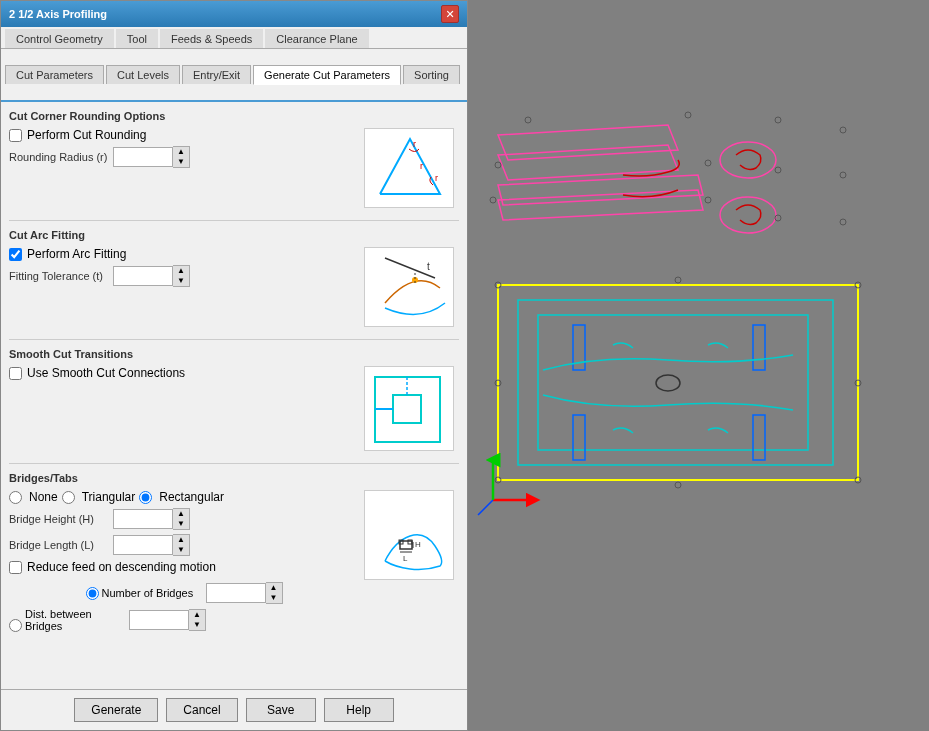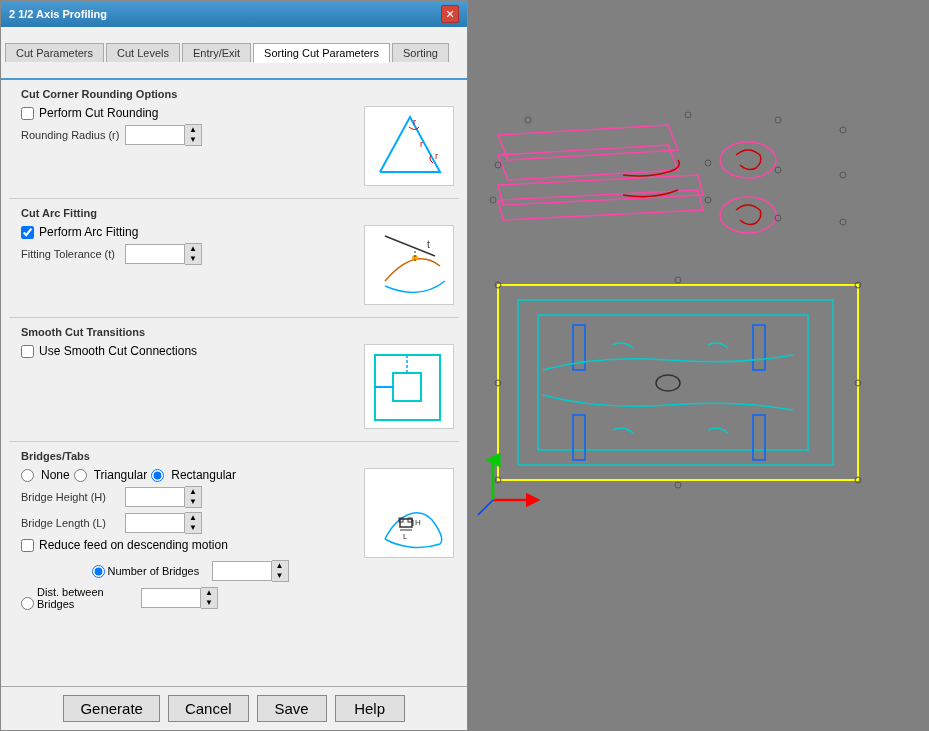--- a/index.html
+++ b/index.html
@@ -101,21 +101,20 @@
 
     .content-area {
       flex: 1;
       padding: 8px;
       overflow-y: auto;
       background: #f0f0f0;
     }
 
     .section {
       margin-bottom: 12px;
-      margin-left: 12px;
     }
 
     .section-title {
       font-size: 11px;
       font-weight: bold;
       color: #333;
       margin-bottom: 6px;
     }
 
     .section-content {
@@ -219,21 +218,21 @@
       justify-content: center;
       gap: 8px;
       padding: 8px;
       border-top: 1px solid #aaa;
       background: #f0f0f0;
       flex-shrink: 0;
     }
 
     .btn {
       padding: 4px 16px;
-      font-size: 15px;
+      font-size: 12px;
       cursor: pointer;
       border: 1px solid #888;
       background: #e0e0e0;
       min-width: 70px;
     }
 
     .btn.primary {
       background: #e0e0e0;
     }
 
@@ -254,26 +253,32 @@
 </head>
 <body>
 
 <div class="window">
 
   <div class="title-bar">
     <span class="title-bar-title">2 1/2 Axis Profiling</span>
     <div class="close-btn">✕</div>
   </div>
 
+  <div class="menu-tabs">
+    <div class="menu-tab">Control Geometry</div>
+    <div class="menu-tab">Tool</div>
+    <div class="menu-tab">Feeds &amp; Speeds</div>
+    <div class="menu-tab">Clearance Plane</div>
+  </div>
 
   <div class="sub-tabs">
     <div class="sub-tab">Cut Parameters</div>
     <div class="sub-tab">Cut Levels</div>
     <div class="sub-tab">Entry/Exit</div>
-    <div class="sub-tab active">Sorting Cut Parameters</div>
+    <div class="sub-tab active">Generate Cut Parameters</div>
     <div class="sub-tab">Sorting</div>
   </div>
 
   <div class="content-area">
 
     <div class="section">
       <div class="section-title">Cut Corner Rounding Options</div>
       <div class="section-content">
         <div class="section-left">
           <div class="checkbox-row">

